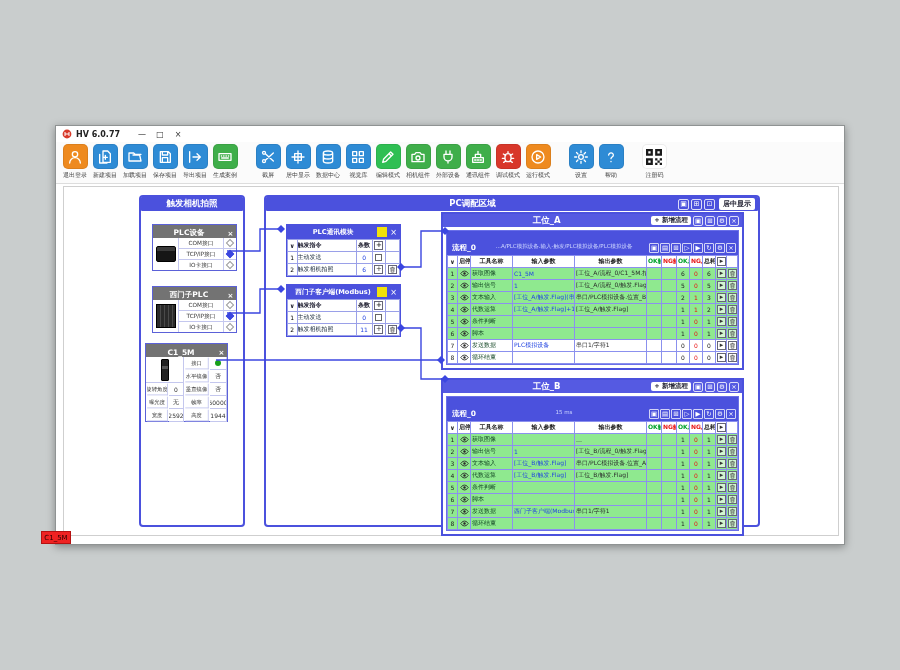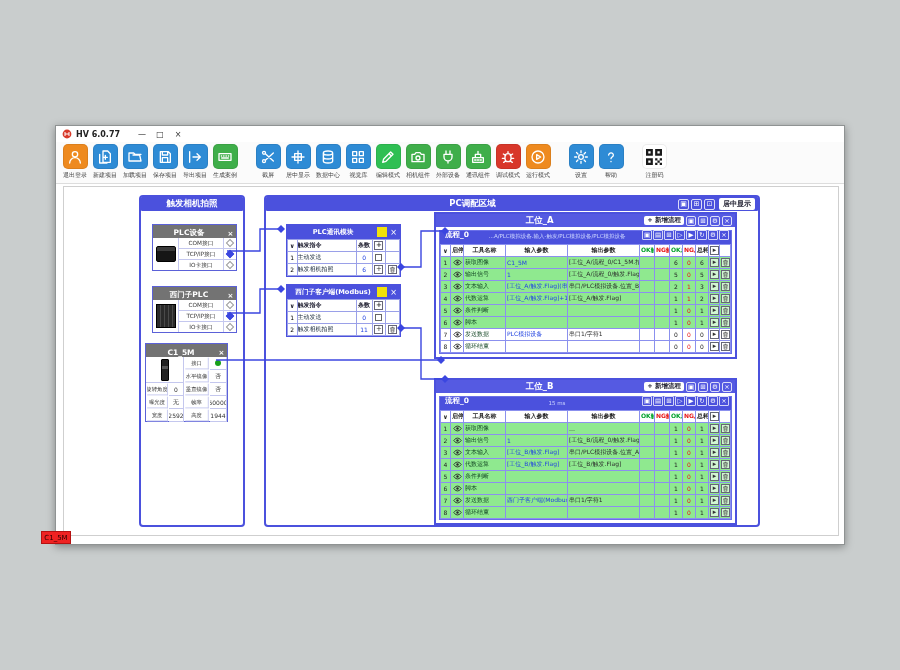--- a/index.html
+++ b/index.html
@@ -80,29 +80,29 @@
   .comm td,.comm th{border:1px solid #9aa0e8;height:12px;padding:0;font-size:6px;overflow:hidden;white-space:nowrap;}
   .comm th{font-weight:bold;color:#223;}
   .cc-num{width:9px;text-align:center;}
   .cc-cmd{width:56px;text-align:left;padding-left:2px;color:#123;}
   .cc-cnt{width:15px;text-align:center;color:#2244e0;}
   .cc-btn{width:13px;text-align:center;}
   .cbox{display:inline-block;width:7px;height:7px;border:1px solid #666;background:#fff;}
   .rbtn{display:inline-flex;width:9px;height:9px;border:1px solid #667;background:rgba(255,255,255,.6);
     align-items:center;justify-content:center;font-size:7px;color:#333;line-height:1;}
   
-  .station{position:absolute;left:168px;width:303px;background:#fff;border:2px solid #4b51dd;z-index:3;}
+  .station{position:absolute;left:175px;width:303px;background:#fff;border:2px solid #4b51dd;z-index:3;}
   .st-a{top:15px;}
   .st-b{top:165px;margin-top:16px;}
   .st-h{height:13px;background:#555ae2;display:flex;align-items:center;padding:0 3px;}
   .st-title{flex:1;text-align:center;color:#fff;font-weight:bold;font-size:8.5px;}
   .st-h .hicon{width:10px;height:10px;font-size:6.5px;}
   .st-h .hbtn{font-size:6.5px;padding:0 3px;}
   .flow{margin:3px;border:1px solid #6a6fe8;}
-  .flow-h{height:13px;background:#4b51dd;display:flex;align-items:flex-end;padding:4px 2px;gap:1px;}
+  .flow-h{height:13px;background:#4b51dd;display:flex;align-items:flex-start;padding:12px 2px;gap:1px;}
   .flow-name{color:#fff;font-size:7.5px;font-weight:bold;margin:0 3px;white-space:nowrap;}
   .flow-info{flex:1;color:#cdd6ff;font-size:5.5px;text-align:center;white-space:nowrap;overflow:hidden;}
   .fi{width:10px;height:10px;border:1px solid rgba(255,255,255,.75);border-radius:1px;color:#fff;
     font-size:6.5px;display:flex;align-items:center;justify-content:center;flex:none;}
   .st-table{width:100%;}
   .st-table td,.st-table th{border:1px solid #8b90ee;height:12px;padding:0 1px;font-size:6px;
     overflow:hidden;white-space:nowrap;text-align:center;color:#222;}
   .st-table th{font-weight:bold;background:#fff;}
   th.h-okt,td.c-okt{color:#00a32a;}
   th.h-ngt,td.c-ngt{color:#e81313;}

